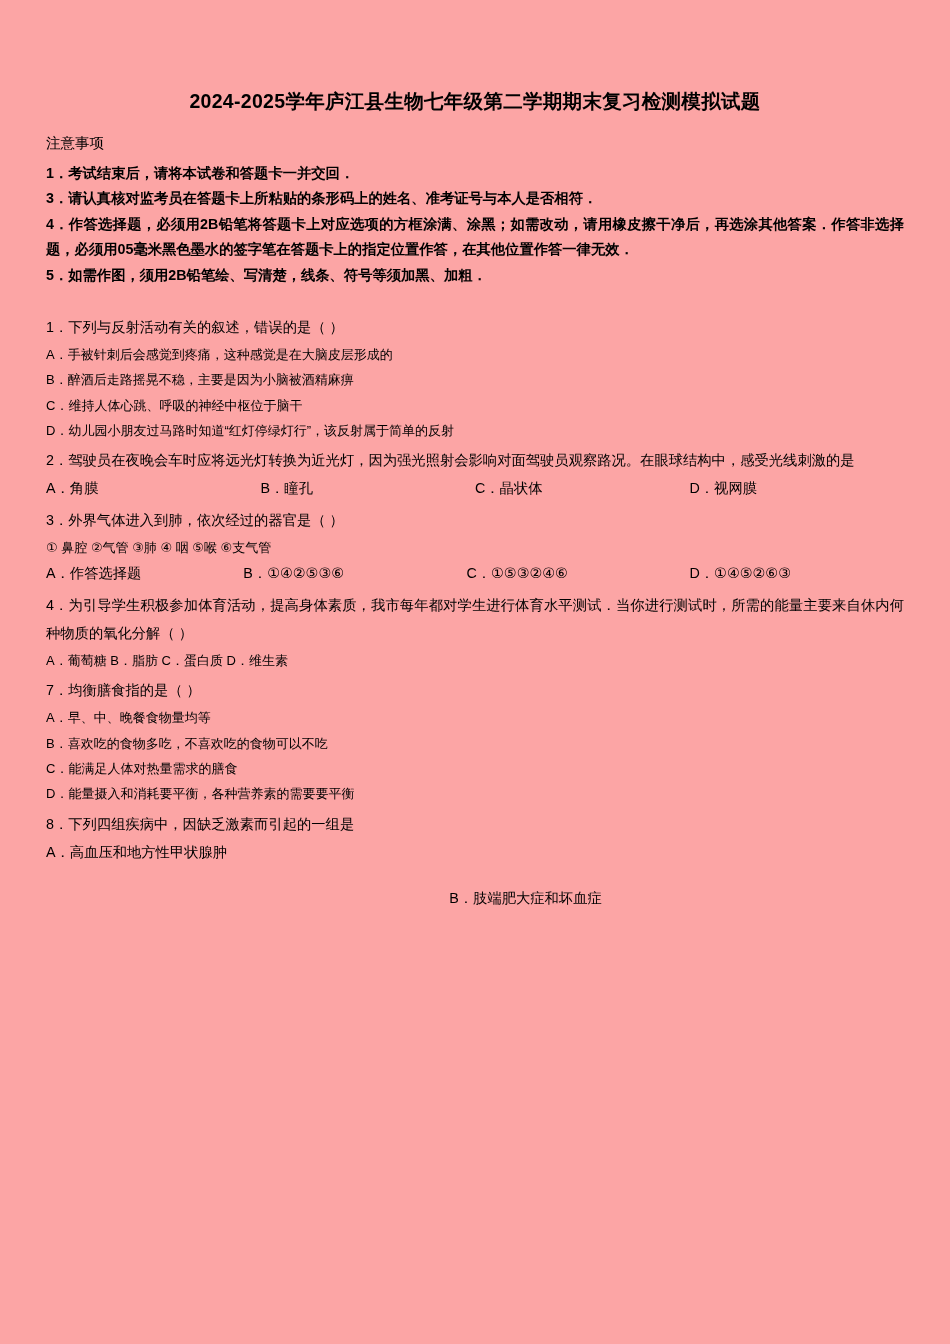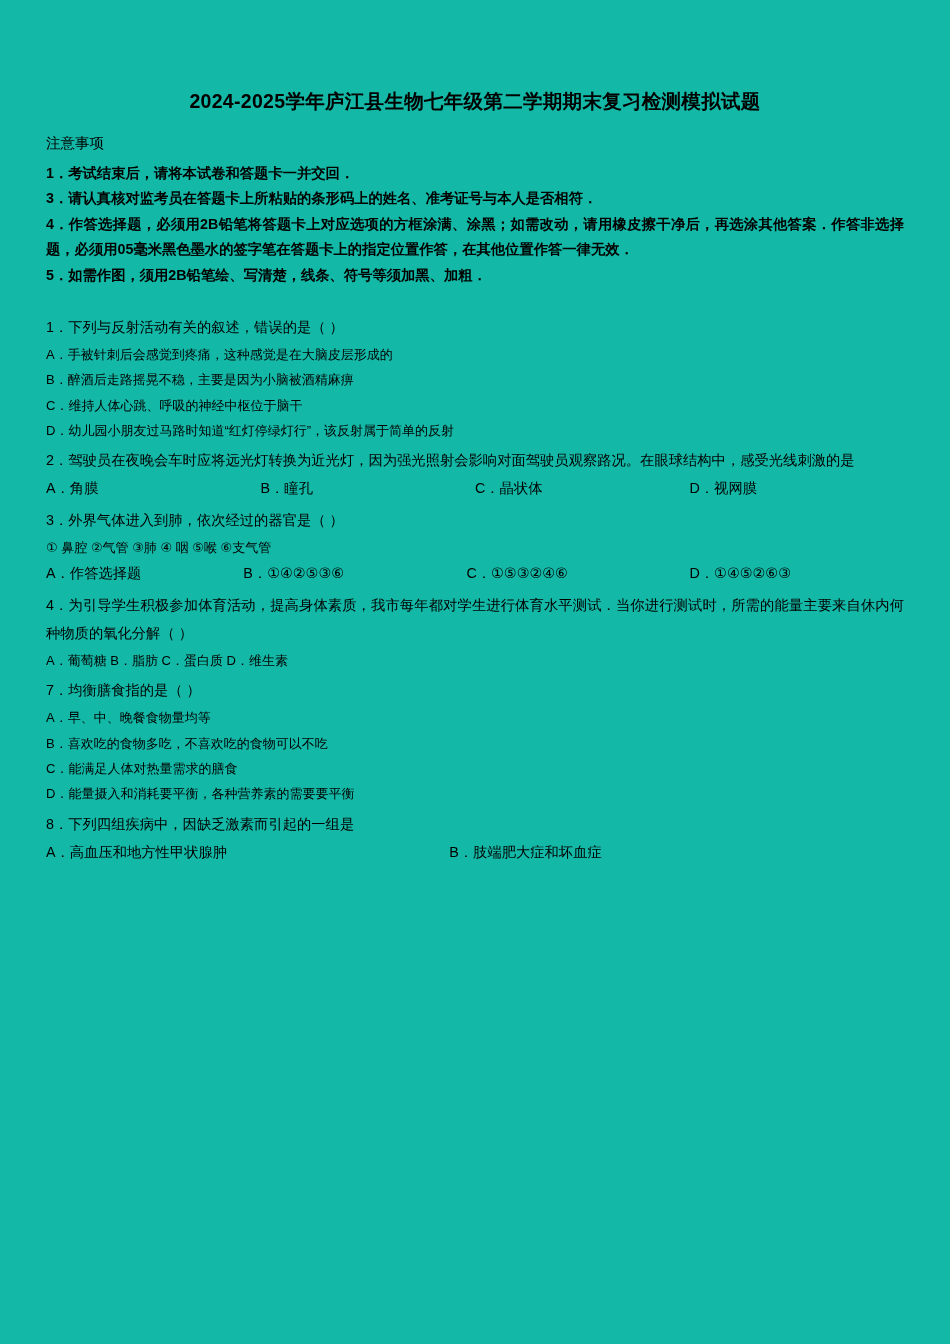--- a/index.html
+++ b/index.html
@@ -11,21 +11,21 @@
     width: 950px;
     min-height: 1344px;
     font-family: "Liberation Serif", "DejaVu Serif", serif;
     color: #000000;
   }
   .page {
     width: 950px;
     min-height: 1344px;
     box-sizing: border-box;
     padding: 88px 46px 30px 46px;
-    background: #14b8a6;
+    background: #fca5a5;
   }
   .doc-title {
     font-family: "Liberation Sans", "DejaVu Sans", sans-serif;
     font-weight: bold;
     font-size: 19.5px;
     text-align: center;
     letter-spacing: 0.3px;
     margin: 0 0 18px 0;
     line-height: 1.4;
   }
@@ -73,21 +73,21 @@
   .opt-inline > span {
     display: inline-block;
   }
   .cols-4 > span { width: 25%; }
   .cols-4-w > span:nth-child(1) { width: 23%; }
   .cols-4-w > span:nth-child(2) { width: 26%; }
   .cols-4-w > span:nth-child(3) { width: 26%; }
   .cols-4-w > span:nth-child(4) { width: 25%; }
   .cols-2 > span { width: 50%; }
   .cols-2b > span:nth-child(1) { width: 47%; }
-  .cols-2b > span:nth-child(2) { width: 53%; }
+  .cols-2b > span:nth-child(2) { width: 53%; margin-top: 46px; }
 </style>
 </head>
 <body>
 
 <div class="page">
 
   <h1 class="doc-title">2024-2025学年庐江县生物七年级第二学期期末复习检测模拟试题</h1>
 
   <div class="notice-heading">注意事项</div>
 

